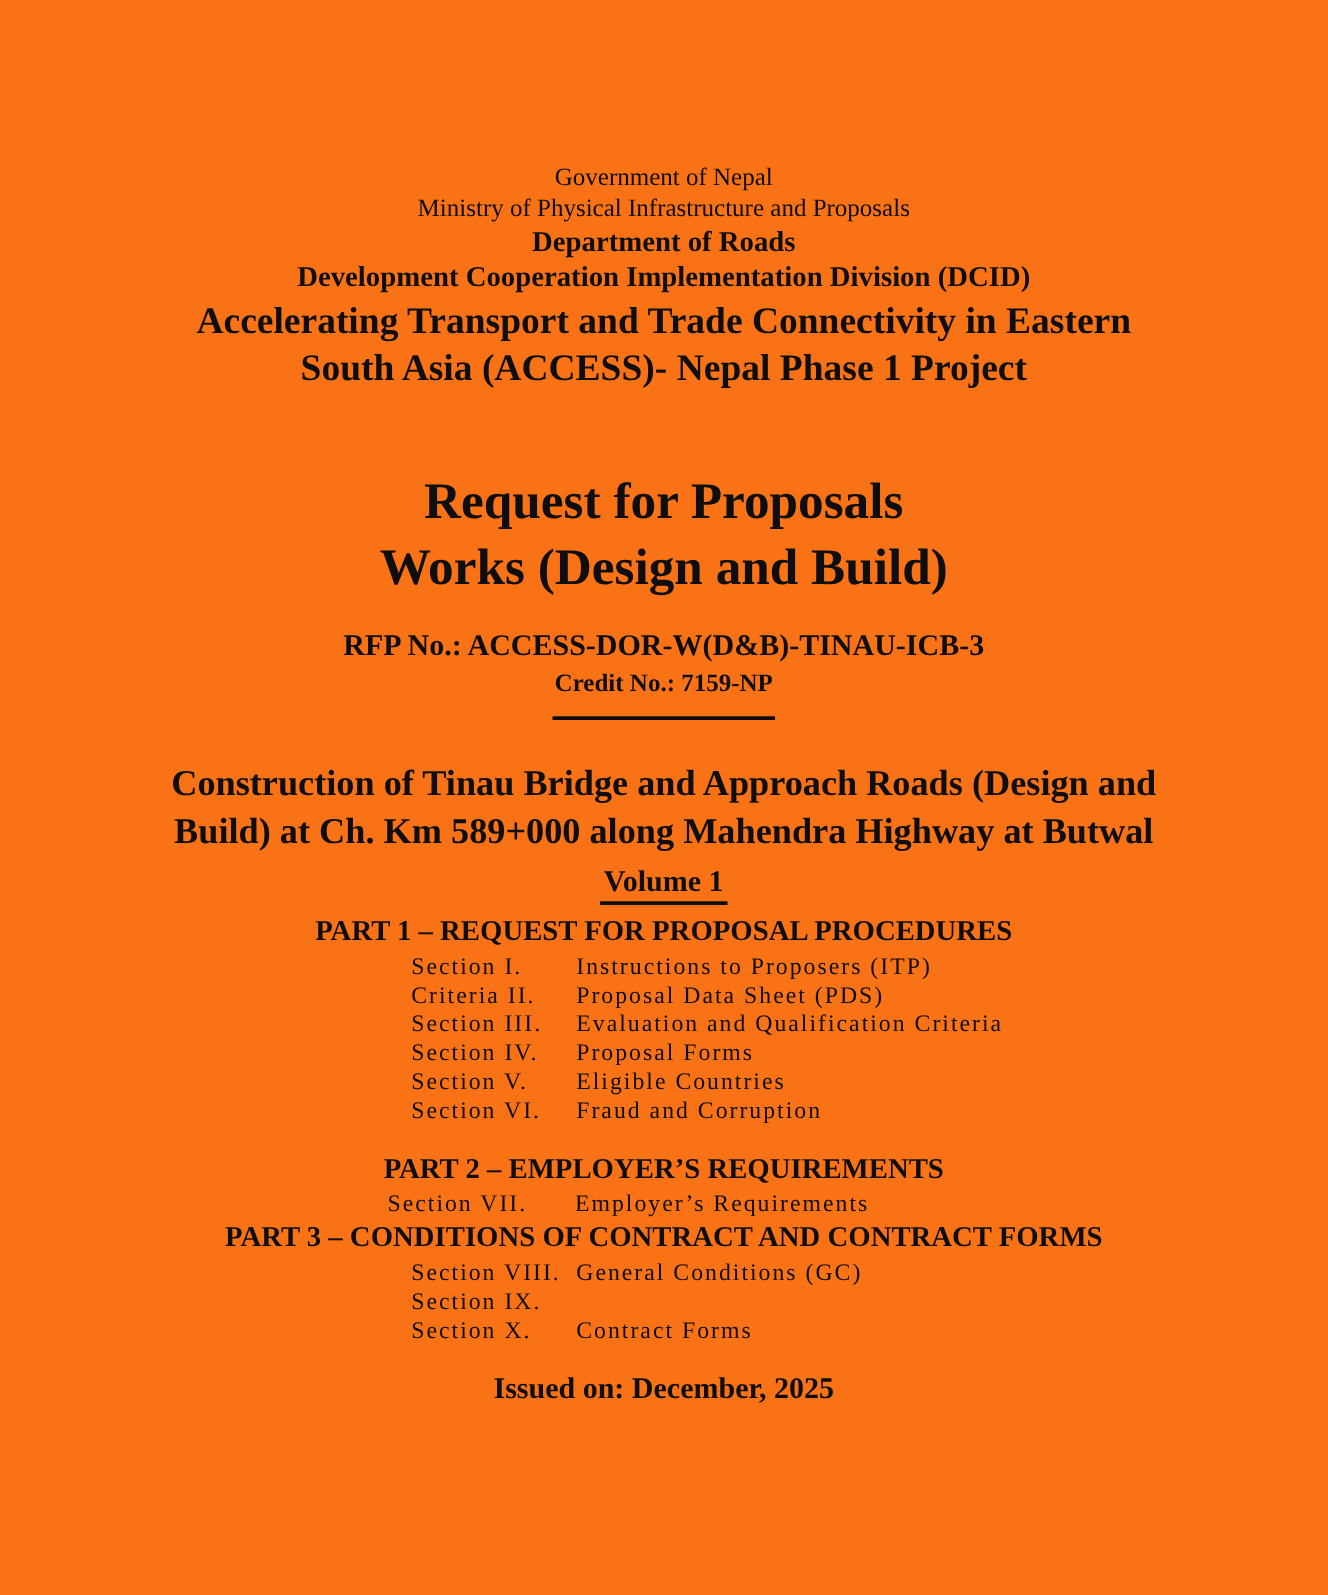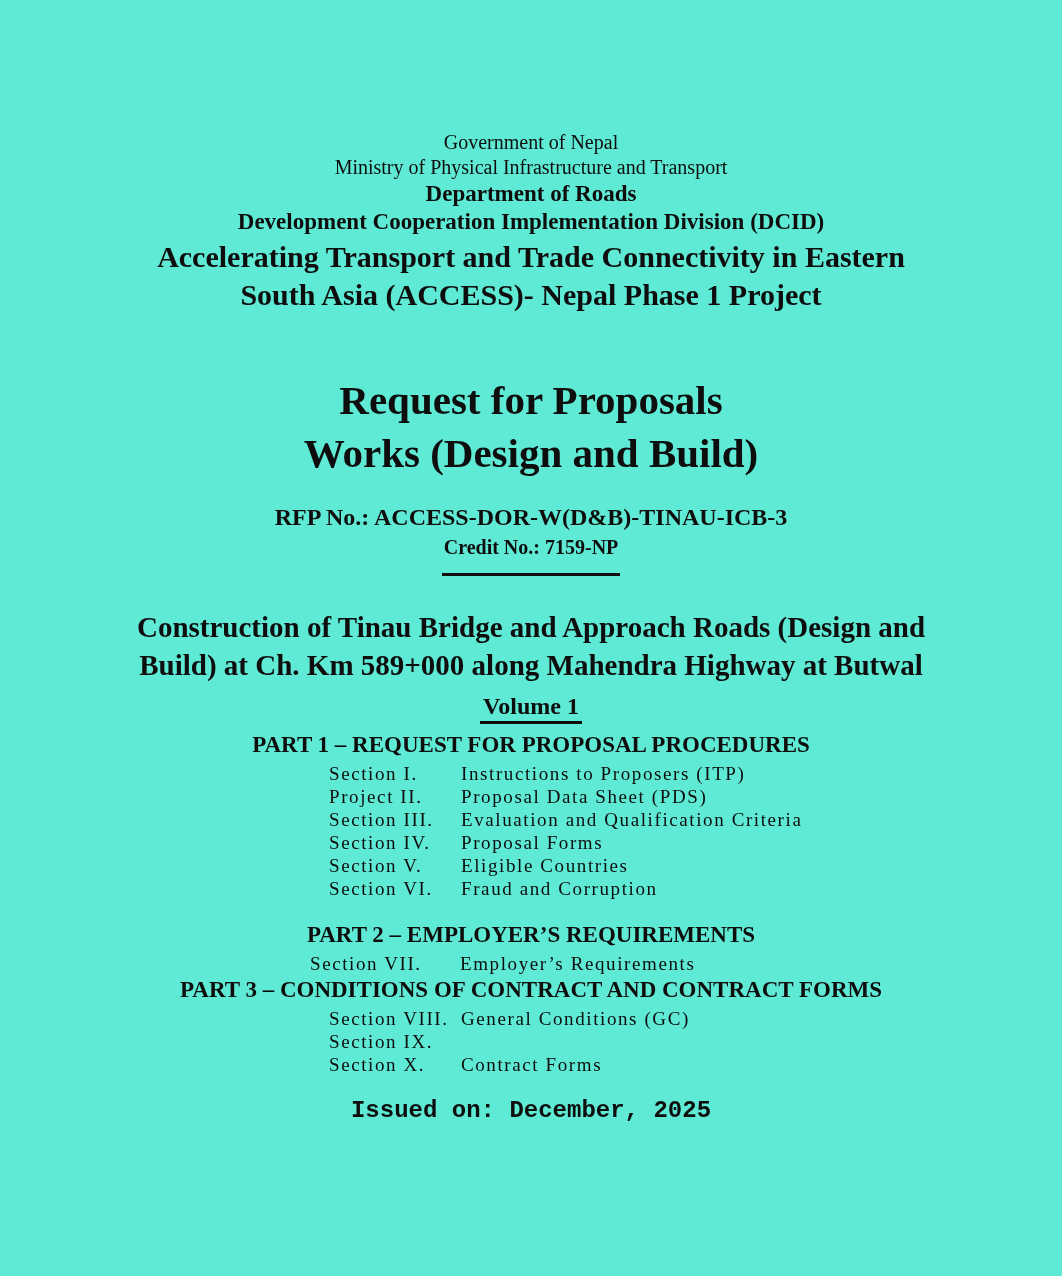--- a/index.html
+++ b/index.html
@@ -4,21 +4,21 @@
 <style>
   html, body {
     margin: 0;
     padding: 0;
     background: #ffffff;
   }
   .page {
     position: relative;
     width: 1062px;
     height: 1276px;
-    background: #5eead4;
+    background: #f97316;
     color: #0e0e0e;
     font-family: "Liberation Serif", "DejaVu Serif", serif;
     overflow: hidden;
   }
 
   .doc-header { padding-top: 130px; }
   .gov-line {
     font-size: 20px;
     line-height: 25px;
     text-align: center;
@@ -102,31 +102,30 @@
   .sec-label { min-width: 132px; flex: 0 0 auto; }
   .part-2 .sec-label { min-width: 150px; }
   .sec-title { flex: 1 1 auto; }
 
   .issued {
     margin-top: 20px;
     font-size: 24px;
     font-weight: bold;
     line-height: 30px;
     text-align: center;
-    font-family: Liberation Mono, monospace;
   }
 </style>
 </head>
 <body>
 
 <div class="page">
 
   <header class="doc-header">
     <div class="gov-line">Government of Nepal</div>
-    <div class="gov-line">Ministry of Physical Infrastructure and Transport</div>
+    <div class="gov-line">Ministry of Physical Infrastructure and Proposals</div>
     <div class="dept-line">Department of Roads</div>
     <div class="dept-line">Development Cooperation Implementation Division (DCID)</div>
     <div class="project-line">Accelerating Transport and Trade Connectivity in Eastern South Asia (ACCESS)- Nepal Phase 1 Project</div>
   </header>
 
   <div class="main-title">
     <div>Request for Proposals</div>
     <div>Works (Design and Build)</div>
   </div>
 
@@ -144,21 +143,21 @@
   </div>
 
   <section class="part part-1">
     <h2 class="part-heading">PART 1 – REQUEST FOR PROPOSAL PROCEDURES</h2>
     <div class="section-list">
       <div class="section-row">
         <span class="sec-label">Section I.</span>
         <span class="sec-title">Instructions to Proposers (ITP)</span>
       </div>
       <div class="section-row">
-        <span class="sec-label">Project II.</span>
+        <span class="sec-label">Criteria II.</span>
         <span class="sec-title">Proposal Data Sheet (PDS)</span>
       </div>
       <div class="section-row">
         <span class="sec-label">Section III.</span>
         <span class="sec-title">Evaluation and Qualification Criteria</span>
       </div>
       <div class="section-row">
         <span class="sec-label">Section IV.</span>
         <span class="sec-title">Proposal Forms</span>
       </div>

